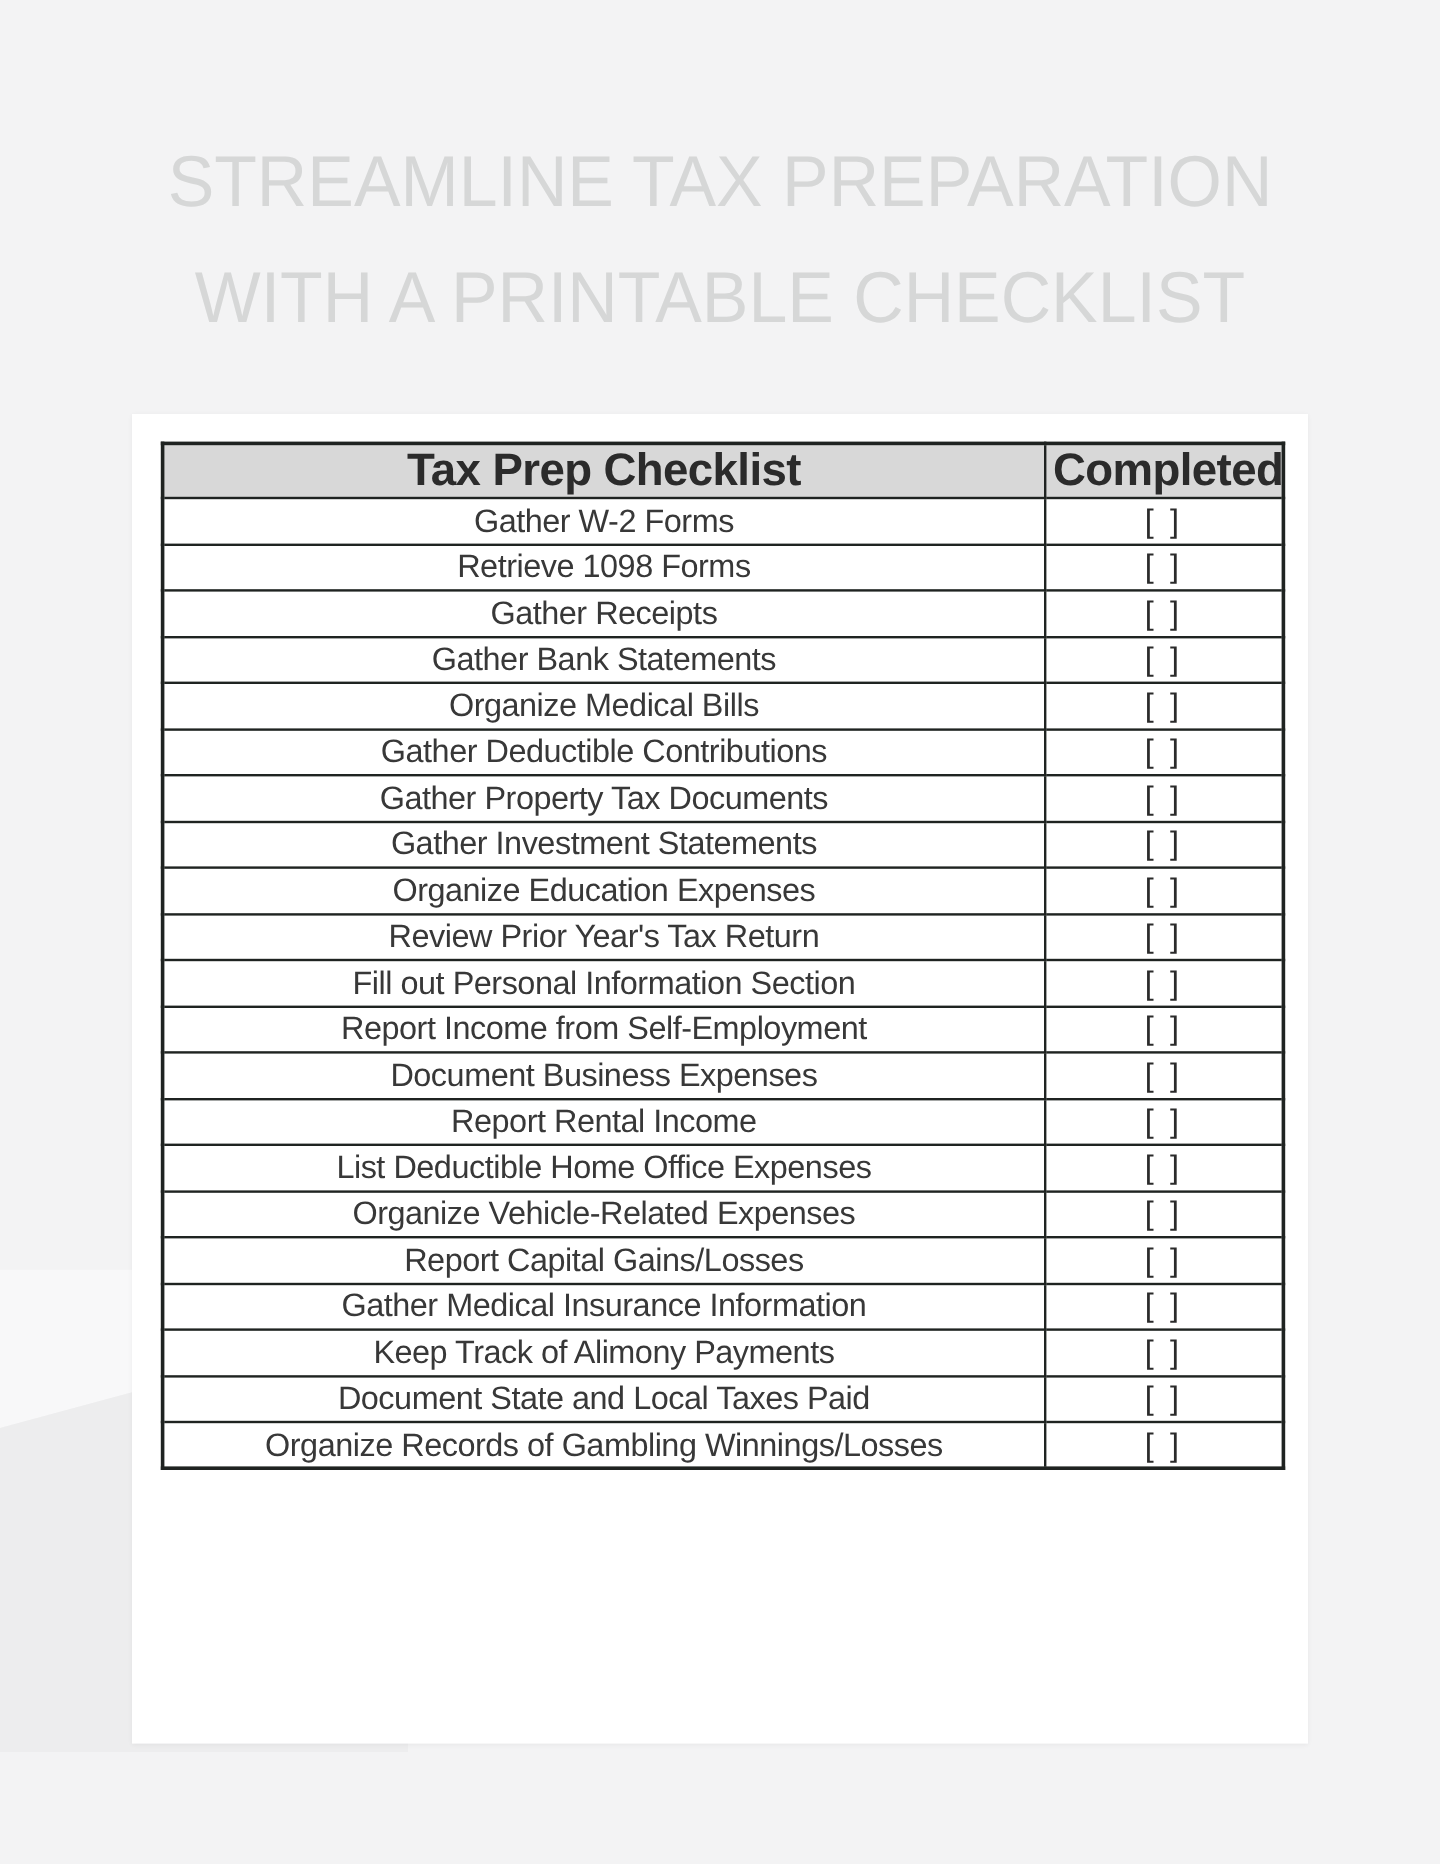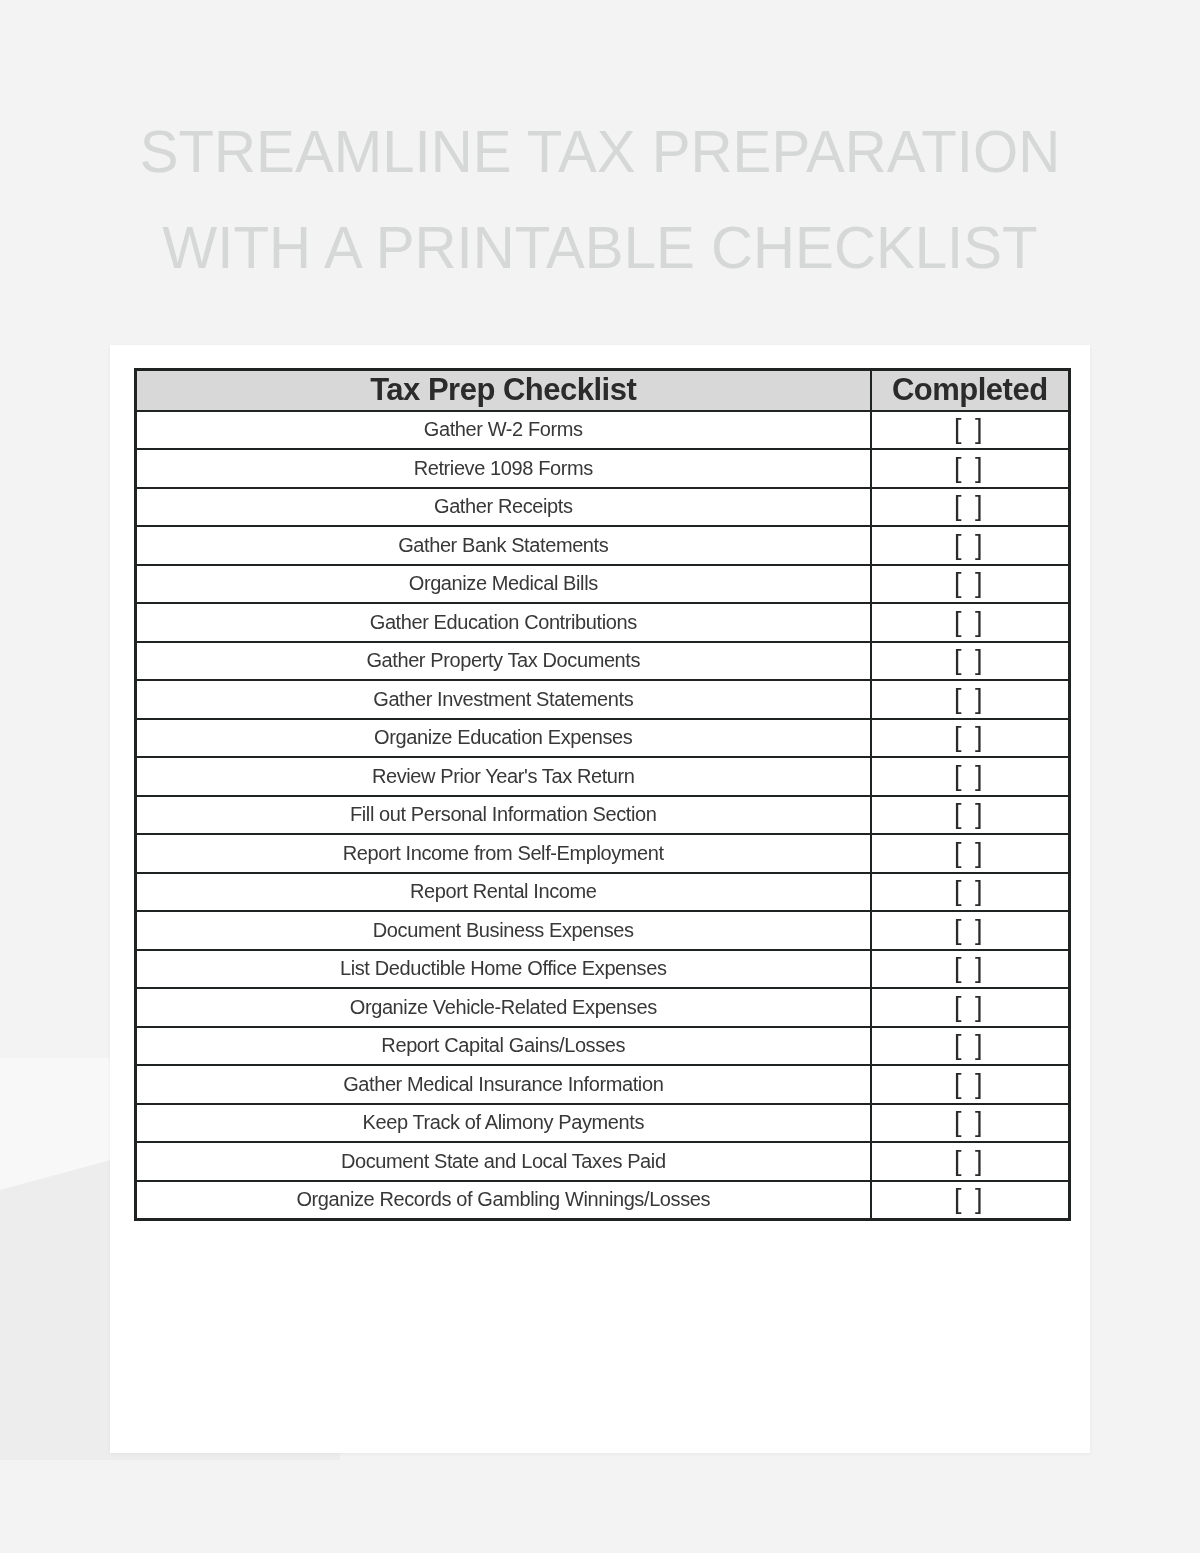--- a/index.html
+++ b/index.html
@@ -64,28 +64,28 @@
     text-align:center;
     vertical-align:middle;
     padding:0 6px;
     overflow:hidden;
     white-space:nowrap;
   }
   table.checklist th{
     height:41px;
     background:var(--header-bg);
     color:var(--header-text);
-    font-size:31px;
+    font-size:38px;
     font-weight:700;
     letter-spacing:-0.5px;
   }
   table.checklist td{
     height:38.5px;
     color:var(--row-text);
-    font-size:20px;
+    font-size:27px;
     letter-spacing:-0.4px;
   }
   table.checklist td.done{
     color:var(--checkbox-text);
     font-size:27px;
     letter-spacing:3px;
     white-space:pre;
   }
 </style>
 </head>
@@ -132,21 +132,21 @@
     <td class="task">Gather Bank Statements</td>
     <td class="done">[ ]</td>
   </tr>
 
   <tr>
     <td class="task">Organize Medical Bills</td>
     <td class="done">[ ]</td>
   </tr>
 
   <tr>
-    <td class="task">Gather Education Contributions</td>
+    <td class="task">Gather Deductible Contributions</td>
     <td class="done">[ ]</td>
   </tr>
 
   <tr>
     <td class="task">Gather Property Tax Documents</td>
     <td class="done">[ ]</td>
   </tr>
 
   <tr>
     <td class="task">Gather Investment Statements</td>
@@ -168,26 +168,26 @@
     <td class="task">Fill out Personal Information Section</td>
     <td class="done">[ ]</td>
   </tr>
 
   <tr>
     <td class="task">Report Income from Self-Employment</td>
     <td class="done">[ ]</td>
   </tr>
 
   <tr>
+    <td class="task">Document Business Expenses</td>
+    <td class="done">[ ]</td>
+  </tr>
+
+  <tr>
     <td class="task">Report Rental Income</td>
-    <td class="done">[ ]</td>
-  </tr>
-
-  <tr>
-    <td class="task">Document Business Expenses</td>
     <td class="done">[ ]</td>
   </tr>
 
   <tr>
     <td class="task">List Deductible Home Office Expenses</td>
     <td class="done">[ ]</td>
   </tr>
 
   <tr>
     <td class="task">Organize Vehicle-Related Expenses</td>

